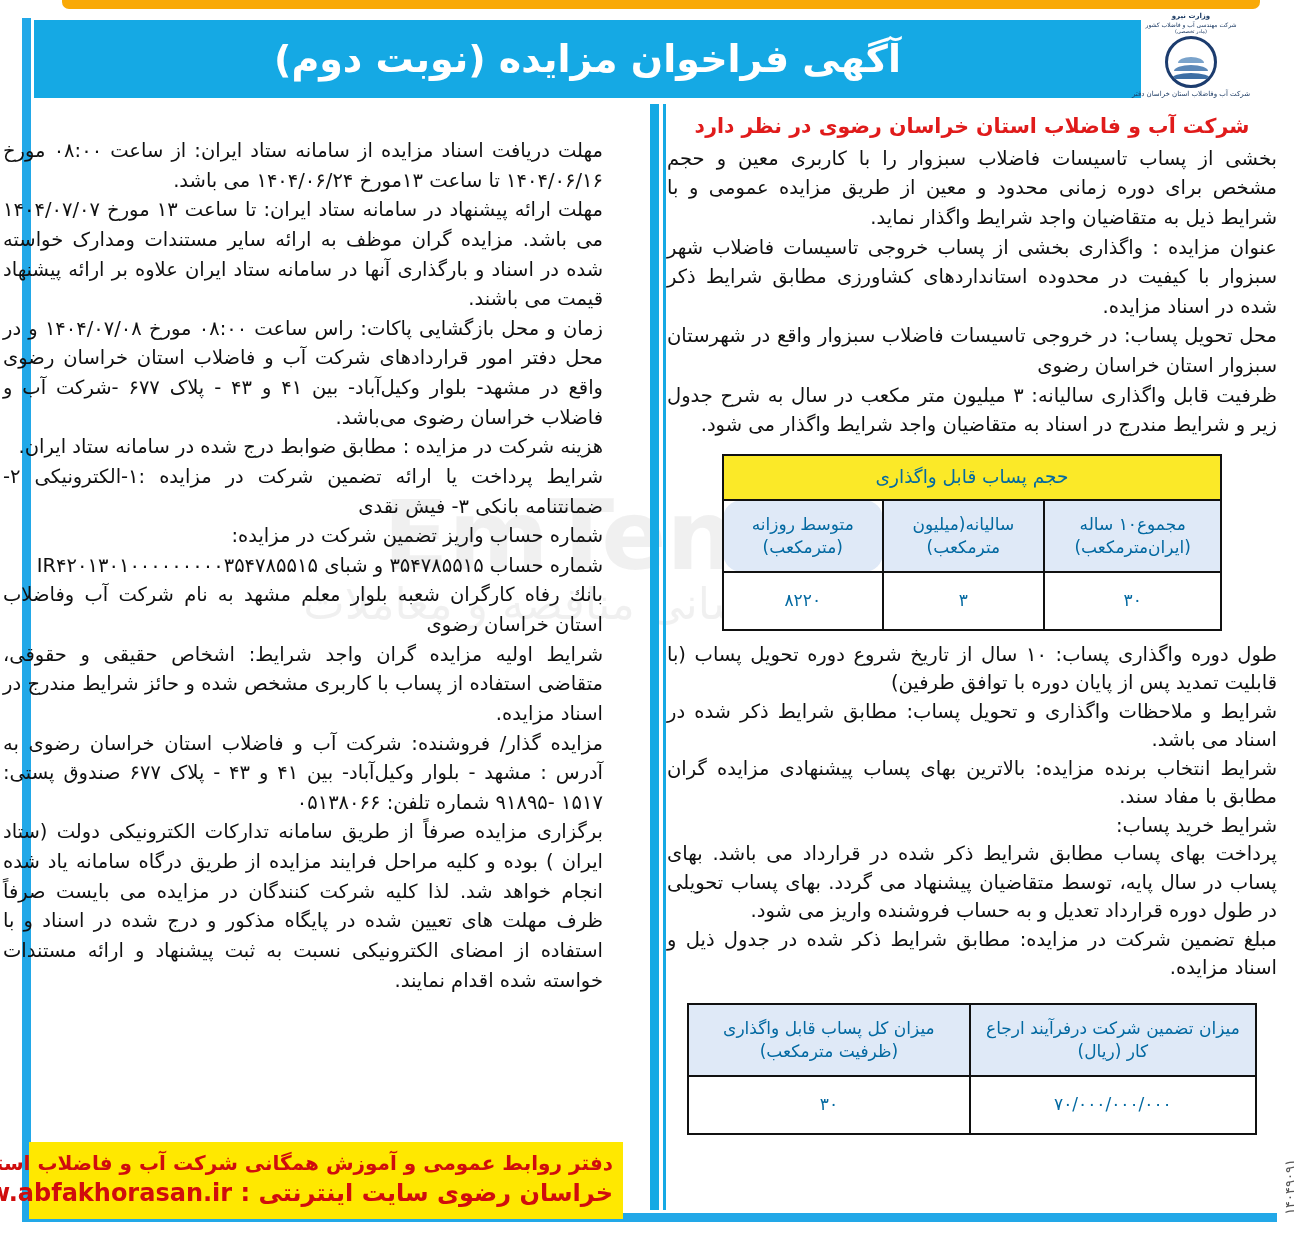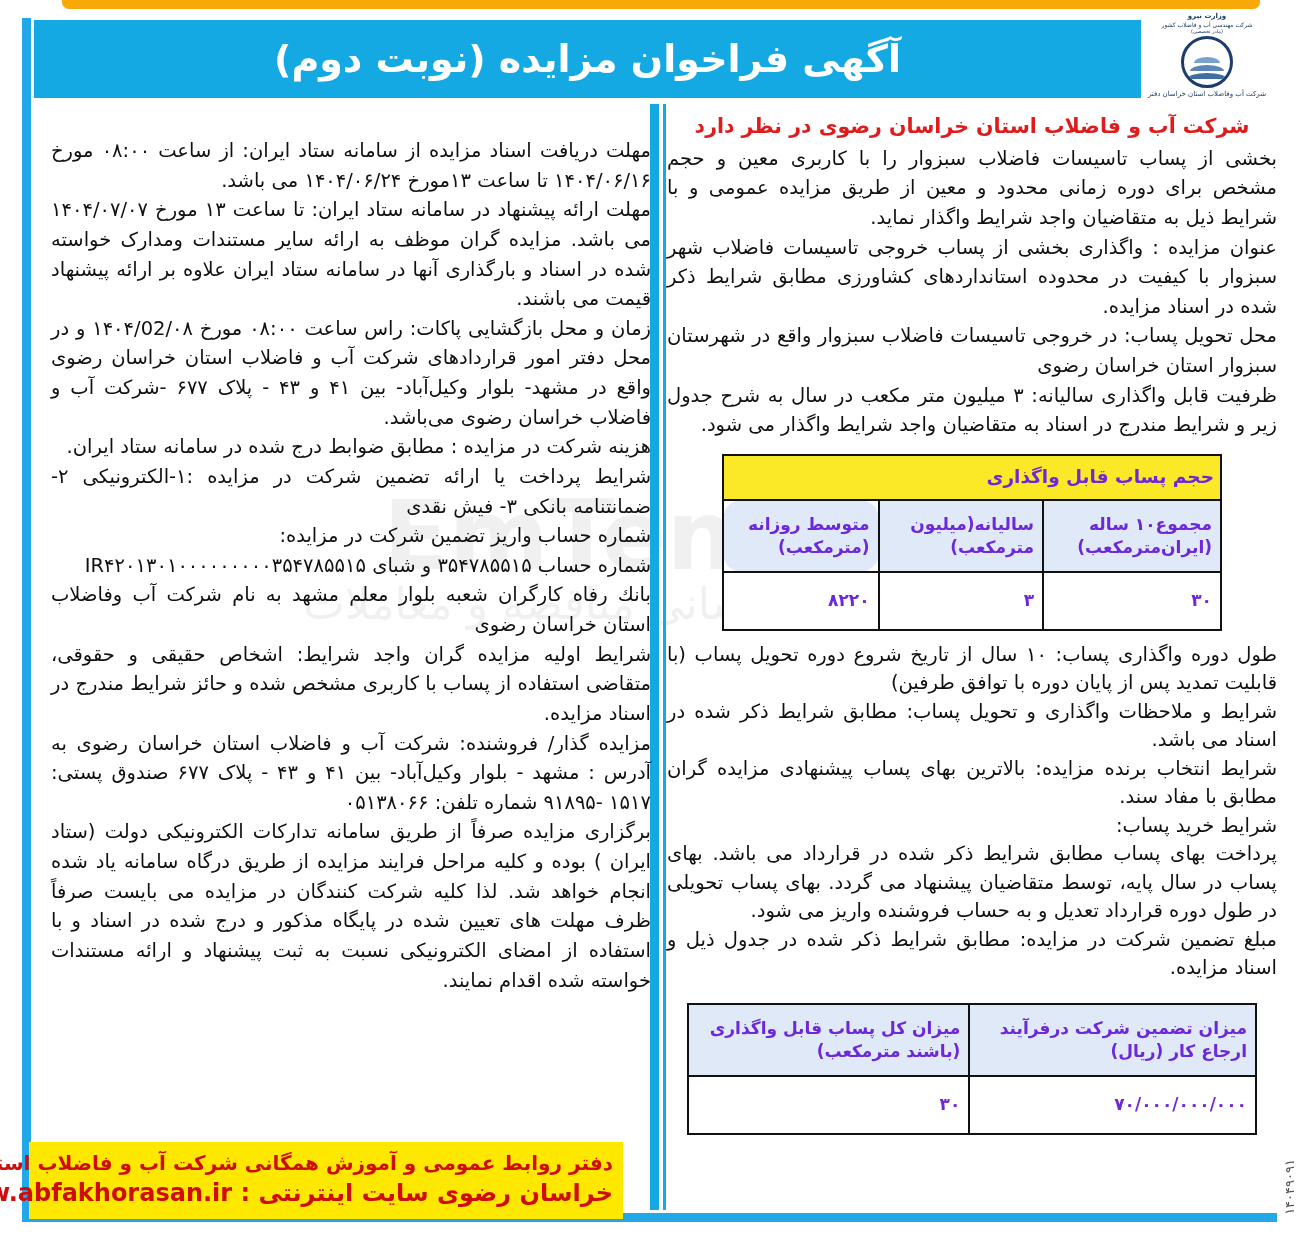--- a/index.html
+++ b/index.html
@@ -68,21 +68,21 @@
     color: #ffffff;
     font-size: 38px;
     font-weight: bold;
     letter-spacing: -0.5px;
     white-space: nowrap;
     direction: rtl;
   }
   #header-logo {
     position: absolute;
     top: -8px;
-    right: 0px;
+    right: 16px;
     width: 118px;
     height: 104px;
     text-align: center;
     direction: rtl;
   }
   #logo-ministry-line1 {
     font-size: 7px;
     color: #1b3a63;
     line-height: 1.25;
     font-weight: bold;
@@ -172,21 +172,21 @@
     text-align: justify;
     z-index: 2;
   }
   #right-column {
     top: 112px;
     right: 22px;
     width: 610px;
   }
   #left-column {
     top: 136px;
-    right: 648px;
+    right: 696px;
     width: 600px;
   }
 
   .lead-red {
     color: #e01b1b;
     font-weight: bold;
     font-size: 20.5px;
     text-align: center;
     line-height: 1.45;
     margin: 0 0 2px 0;
@@ -205,25 +205,25 @@
 
   
   table.doc-table {
     border-collapse: collapse;
     margin: 14px auto 10px auto;
     direction: rtl;
     background: #ffffff;
   }
   table.doc-table td, table.doc-table th {
     border: 2px solid #111111;
-    text-align: right;
+    text-align: center;
     vertical-align: middle;
-    font-weight: bold;
+    font-weight: normal;
     font-size: 17px;
-    color: #6d28d9;
+    color: #0369a1;
     line-height: 1.35;
     padding: 6px 8px;
   }
   .tbl-title-cell {
     background: #fbe928;
     font-size: 18.5px !important;
     padding: 9px 6px !important;
   }
   .tbl-head-cell {
     background: #dfe9f7;
@@ -364,38 +364,38 @@
   <p class="para compact">شرایط خرید پساب:</p>
 
   <p class="para compact">پرداخت بهای پساب مطابق شرایط ذکر شده در قرارداد می باشد. بهای پساب در سال پایه، توسط متقاضیان پیشنهاد می گردد. بهای پساب تحویلی در طول دوره قرارداد تعدیل و به حساب فروشنده واریز می شود.</p>
 
   <p class="para compact">مبلغ تضمین شرکت در مزایده: مطابق شرایط ذکر شده در جدول ذیل و اسناد مزایده.</p>
 
   <table class="doc-table" id="table-guarantee">
     <tbody>
         <tr>
       <td class="tbl-head-cell col-a">میزان تضمین شرکت درفرآیند ارجاع کار (ریال)</td>
-      <td class="tbl-head-cell col-b">میزان کل پساب قابل واگذاری (باشند مترمکعب)</td>
+      <td class="tbl-head-cell col-b">میزان کل پساب قابل واگذاری (ظرفیت مترمکعب)</td>
     </tr>
     <tr>
       <td class="tbl-value-cell col-a">۷۰/۰۰۰/۰۰۰/۰۰۰</td>
       <td class="tbl-value-cell col-b">۳۰</td>
     </tr>
   </tbody>
     </table>
 
 </div>
 
 <div class="column" id="left-column">
 
   <p class="para">مهلت دریافت اسناد مزایده از سامانه ستاد ایران: از ساعت  ۰۸:۰۰ مورخ ۱۴۰۴/۰۶/۱۶ تا ساعت ۱۳مورخ ۱۴۰۴/۰۶/۲۴ می باشد.</p>
 
   <p class="para">مهلت ارائه پیشنهاد در سامانه ستاد ایران: تا ساعت ۱۳ مورخ ۱۴۰۴/۰۷/۰۷ می باشد. مزایده گران موظف به ارائه سایر مستندات ومدارک خواسته شده در اسناد و بارگذاری آنها در سامانه ستاد ایران علاوه بر ارائه پیشنهاد قیمت می باشند.</p>
 
-  <p class="para">زمان و محل بازگشایی پاکات: راس ساعت ۰۸:۰۰ مورخ ۱۴۰۴/02/۰۸ و در محل دفتر امور قراردادهای شرکت آب و فاضلاب استان خراسان رضوی واقع در مشهد- بلوار وکیل‌آباد- بین ۴۱ و ۴۳ - پلاک ۶۷۷ -شرکت آب و فاضلاب خراسان رضوی می‌باشد.</p>
+  <p class="para">زمان و محل بازگشایی پاکات: راس ساعت ۰۸:۰۰ مورخ ۱۴۰۴/۰۷/۰۸ و در محل دفتر امور قراردادهای شرکت آب و فاضلاب استان خراسان رضوی واقع در مشهد- بلوار وکیل‌آباد- بین ۴۱ و ۴۳ - پلاک ۶۷۷ -شرکت آب و فاضلاب خراسان رضوی می‌باشد.</p>
 
   <p class="para">هزینه شرکت در مزایده : مطابق ضوابط درج شده در سامانه ستاد ایران.</p>
 
   <p class="para">شرایط پرداخت یا ارائه تضمین شرکت در مزایده :۱-الکترونیکی ۲- ضمانتنامه بانکی ۳- فیش نقدی</p>
 
   <p class="para">شماره حساب واریز تضمین شرکت در مزایده:</p>
 
   <p class="para">شماره حساب ۳۵۴۷۸۵۵۱۵ و شبای IR۴۲۰۱۳۰۱۰۰۰۰۰۰۰۰۰۳۵۴۷۸۵۵۱۵</p>
 
   <p class="para">بانك رفاه كارگران شعبه بلوار معلم مشهد به نام شرکت آب وفاضلاب استان خراسان رضوی</p>

